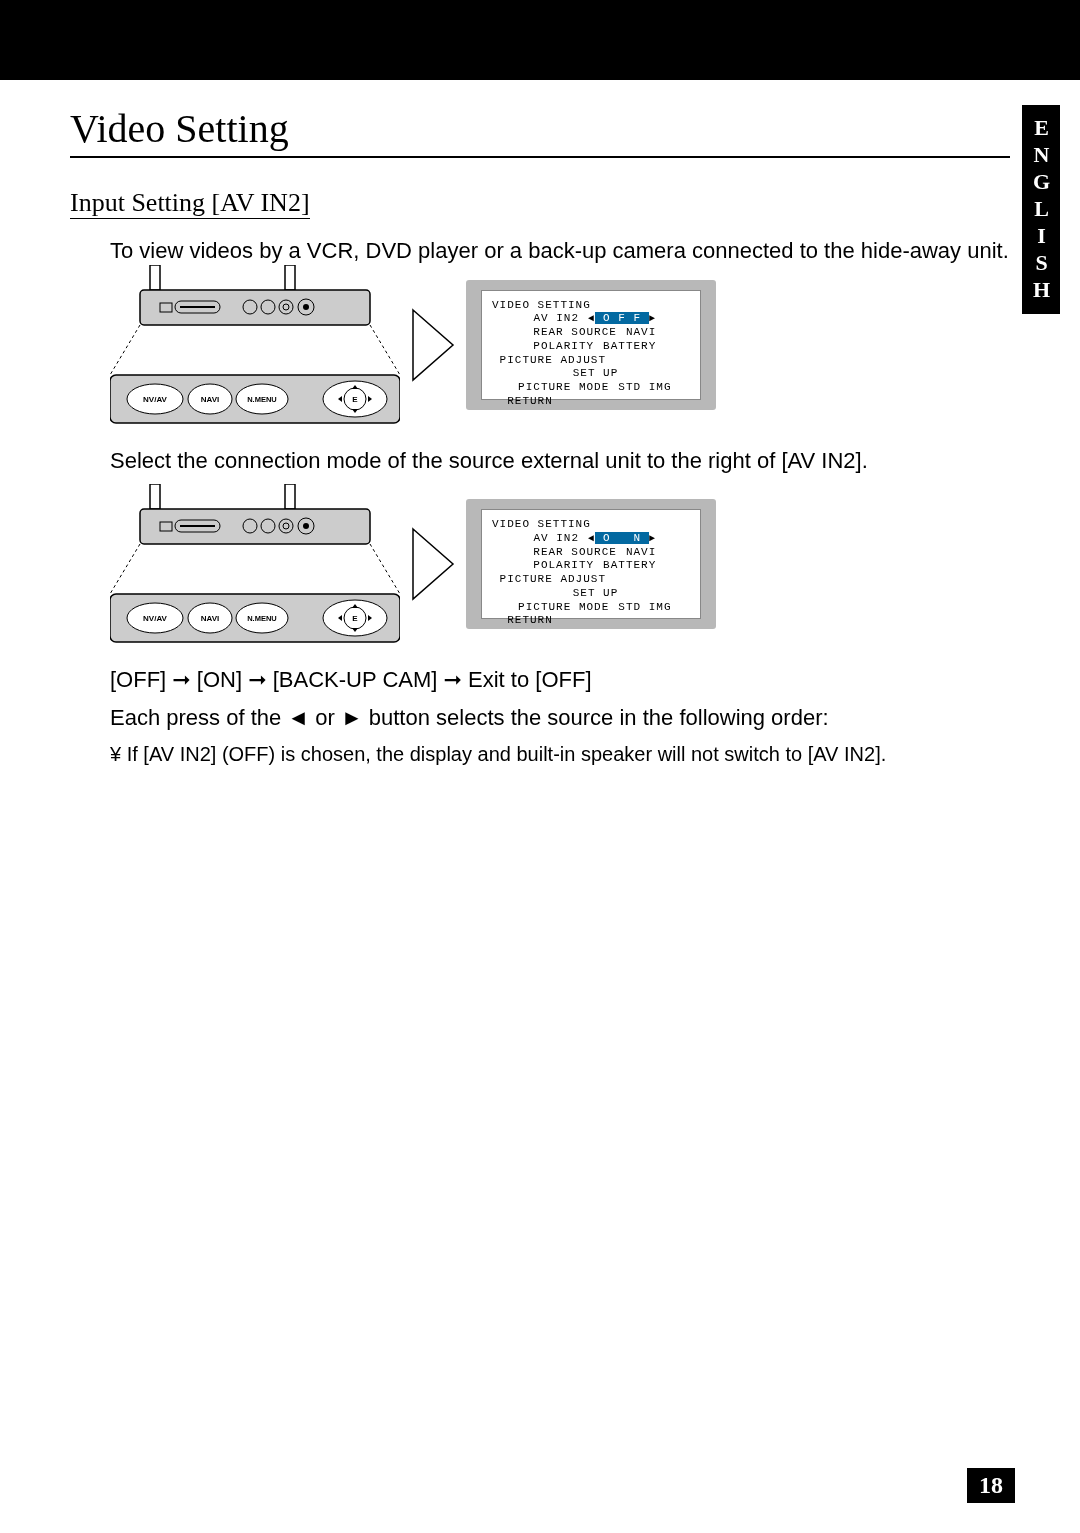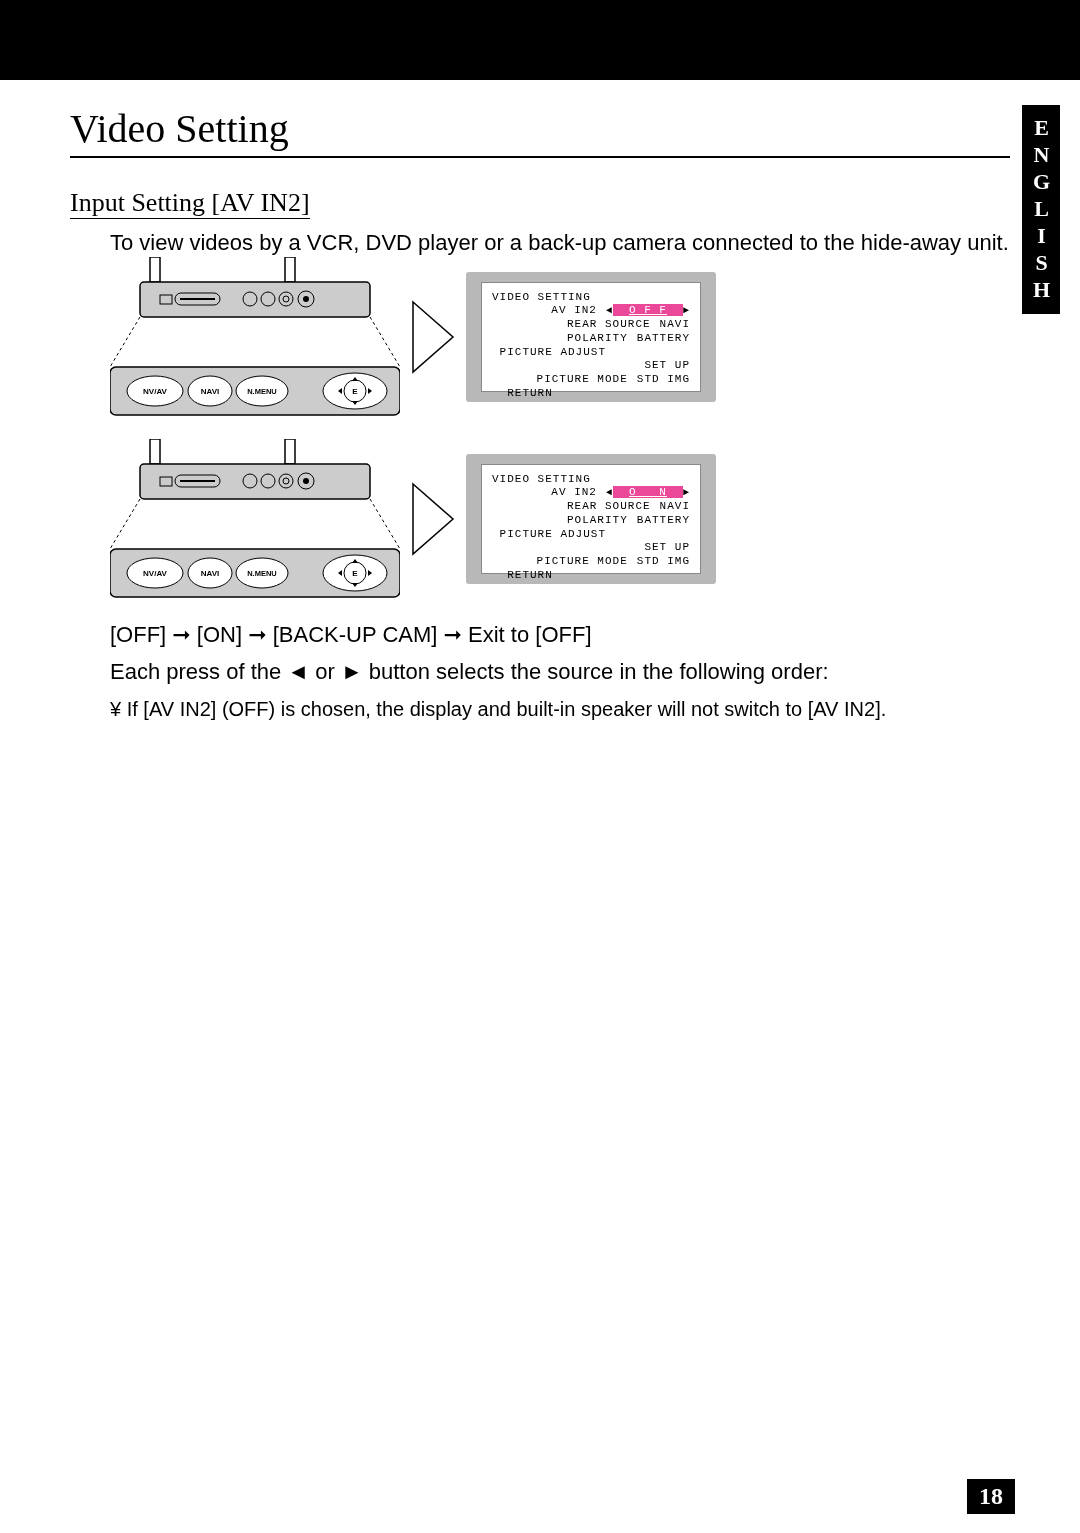--- a/index.html
+++ b/index.html
@@ -2,35 +2,35 @@
 <html><head>
 <meta charset="utf-8">
 <style>
   * { margin: 0; padding: 0; box-sizing: border-box; }
   body { width: 1080px; height: 1533px; background: #fff; font-family: Arial, Helvetica, sans-serif; color: #000; position: relative; }
   .black-bar { width: 100%; height: 80px; background: #000; }
   .content { padding: 25px 70px 0 70px; position: relative; }
   .language-tab { position: absolute; top: 105px; right: 20px; background: #000; color: #fff; font-family: "Times New Roman", serif; font-size: 22px; letter-spacing: 2px; writing-mode: vertical-rl; text-orientation: upright; padding: 10px 6px; font-weight: bold; }
   .title-wrap { border-bottom: 2px solid #000; padding-bottom: 4px; margin-bottom: 30px; }
   .page-title { font-family: "Times New Roman", serif; font-size: 40px; font-weight: normal; }
-  .section-heading { font-family: "Times New Roman", serif; font-size: 26px; border-bottom: 1px solid #000; display: inline-block; margin-bottom: 10px; }
+  .section-heading { font-family: "Times New Roman", serif; font-size: 26px; border-bottom: 1px solid #000; display: inline-block; margin-bottom: 18px; }
   .intro { font-size: 22px; margin-left: 40px; line-height: 1.25; }
   .step { font-family: "Times New Roman", serif; font-weight: bold; font-size: 23px; margin-bottom: 12px; }
   .substep-text { font-size: 22px; margin-left: 40px; margin-bottom: 10px; line-height: 1.25; }
   .diagram-row { display: flex; align-items: center; margin-left: 40px; margin-bottom: 22px; gap: 8px; }
   .device-box { width: 290px; position: relative; }
   .connector { width: 50px; height: 80px; display: flex; align-items: center; justify-content: center; }
   .screen-box { width: 250px; height: 130px; background: #b8b8b8; border-radius: 3px; padding: 10px; display: flex; align-items: center; justify-content: center; }
   .inner-screen { width: 220px; height: 110px; background: #fff; border: 1px solid #888; padding: 8px 10px; font-family: 'Courier New', monospace; font-size: 11px; letter-spacing: 1px; line-height: 1.25; }
-  .menu-line { display: flex; justify-content: flex-end; white-space: pre; gap: 9px; }
-  .hl { background: #ec4899; color: #fff; padding: 0 16px; text-decoration: underline; }
+  .menu-line { display: flex; justify-content: center; white-space: pre; gap: 9px; }
+  .hl { background: #0369a1; color: #fff; padding: 0 8px; }
   .arrow-pointer { font-size: 10px; }
   .note-label { font-family: "Times New Roman", serif; font-weight: bold; font-size: 20px; margin-left: 40px; margin-top: 8px; }
   .note-text { font-size: 20px; margin-left: 40px; line-height: 1.3; }
-  .page-num { position: absolute; bottom: 19px; right: 65px; background: #000; color: #fff; font-family: "Times New Roman", serif; font-weight: bold; font-size: 24px; padding: 4px 12px; }
+  .page-num { position: absolute; bottom: 30px; right: 65px; background: #000; color: #fff; font-family: "Times New Roman", serif; font-weight: bold; font-size: 24px; padding: 4px 12px; }
   svg { display: block; }
 </style>
 </head>
 <body>
 
 <div class="black-bar"></div>
 
 <div class="language-tab">ENGLISH</div>
 
 <div class="content">
@@ -95,20 +95,21 @@
         <div class="menu-line"><span>&nbsp;<span>REAR SOURCE</span></span><span>NAVI</span></div>
         <div class="menu-line"><span>&nbsp;<span>POLARITY</span></span><span>BATTERY</span></div>
         <div>&nbsp;<span>PICTURE ADJUST</span></div>
         <div class="menu-line"><span></span><span>SET UP</span></div>
         <div class="menu-line"><span>&nbsp;<span>PICTURE MODE</span></span><span>STD IMG</span></div>
         <div>&nbsp;&nbsp;<span>RETURN</span></div>
       </div>
     </div>
   </div>
 
+  <p class="substep-text">Select the connection mode of the source external unit to the right of [AV IN2].</p>
 
   
   <div class="diagram-row">
     <div class="device-box">
       <svg width="290" height="160" viewBox="0 0 290 160">
         <rect x="40" y="0" width="10" height="25" fill="none" stroke="#000" stroke-width="1.5"></rect>
         <rect x="175" y="0" width="10" height="25" fill="none" stroke="#000" stroke-width="1.5"></rect>
         <rect x="30" y="25" width="230" height="35" rx="4" fill="#ccc" stroke="#000" stroke-width="1.5"></rect>
         <rect x="50" y="38" width="12" height="9" fill="none" stroke="#000"></rect>
         <rect x="65" y="36" width="45" height="12" rx="6" fill="none" stroke="#000"></rect>

